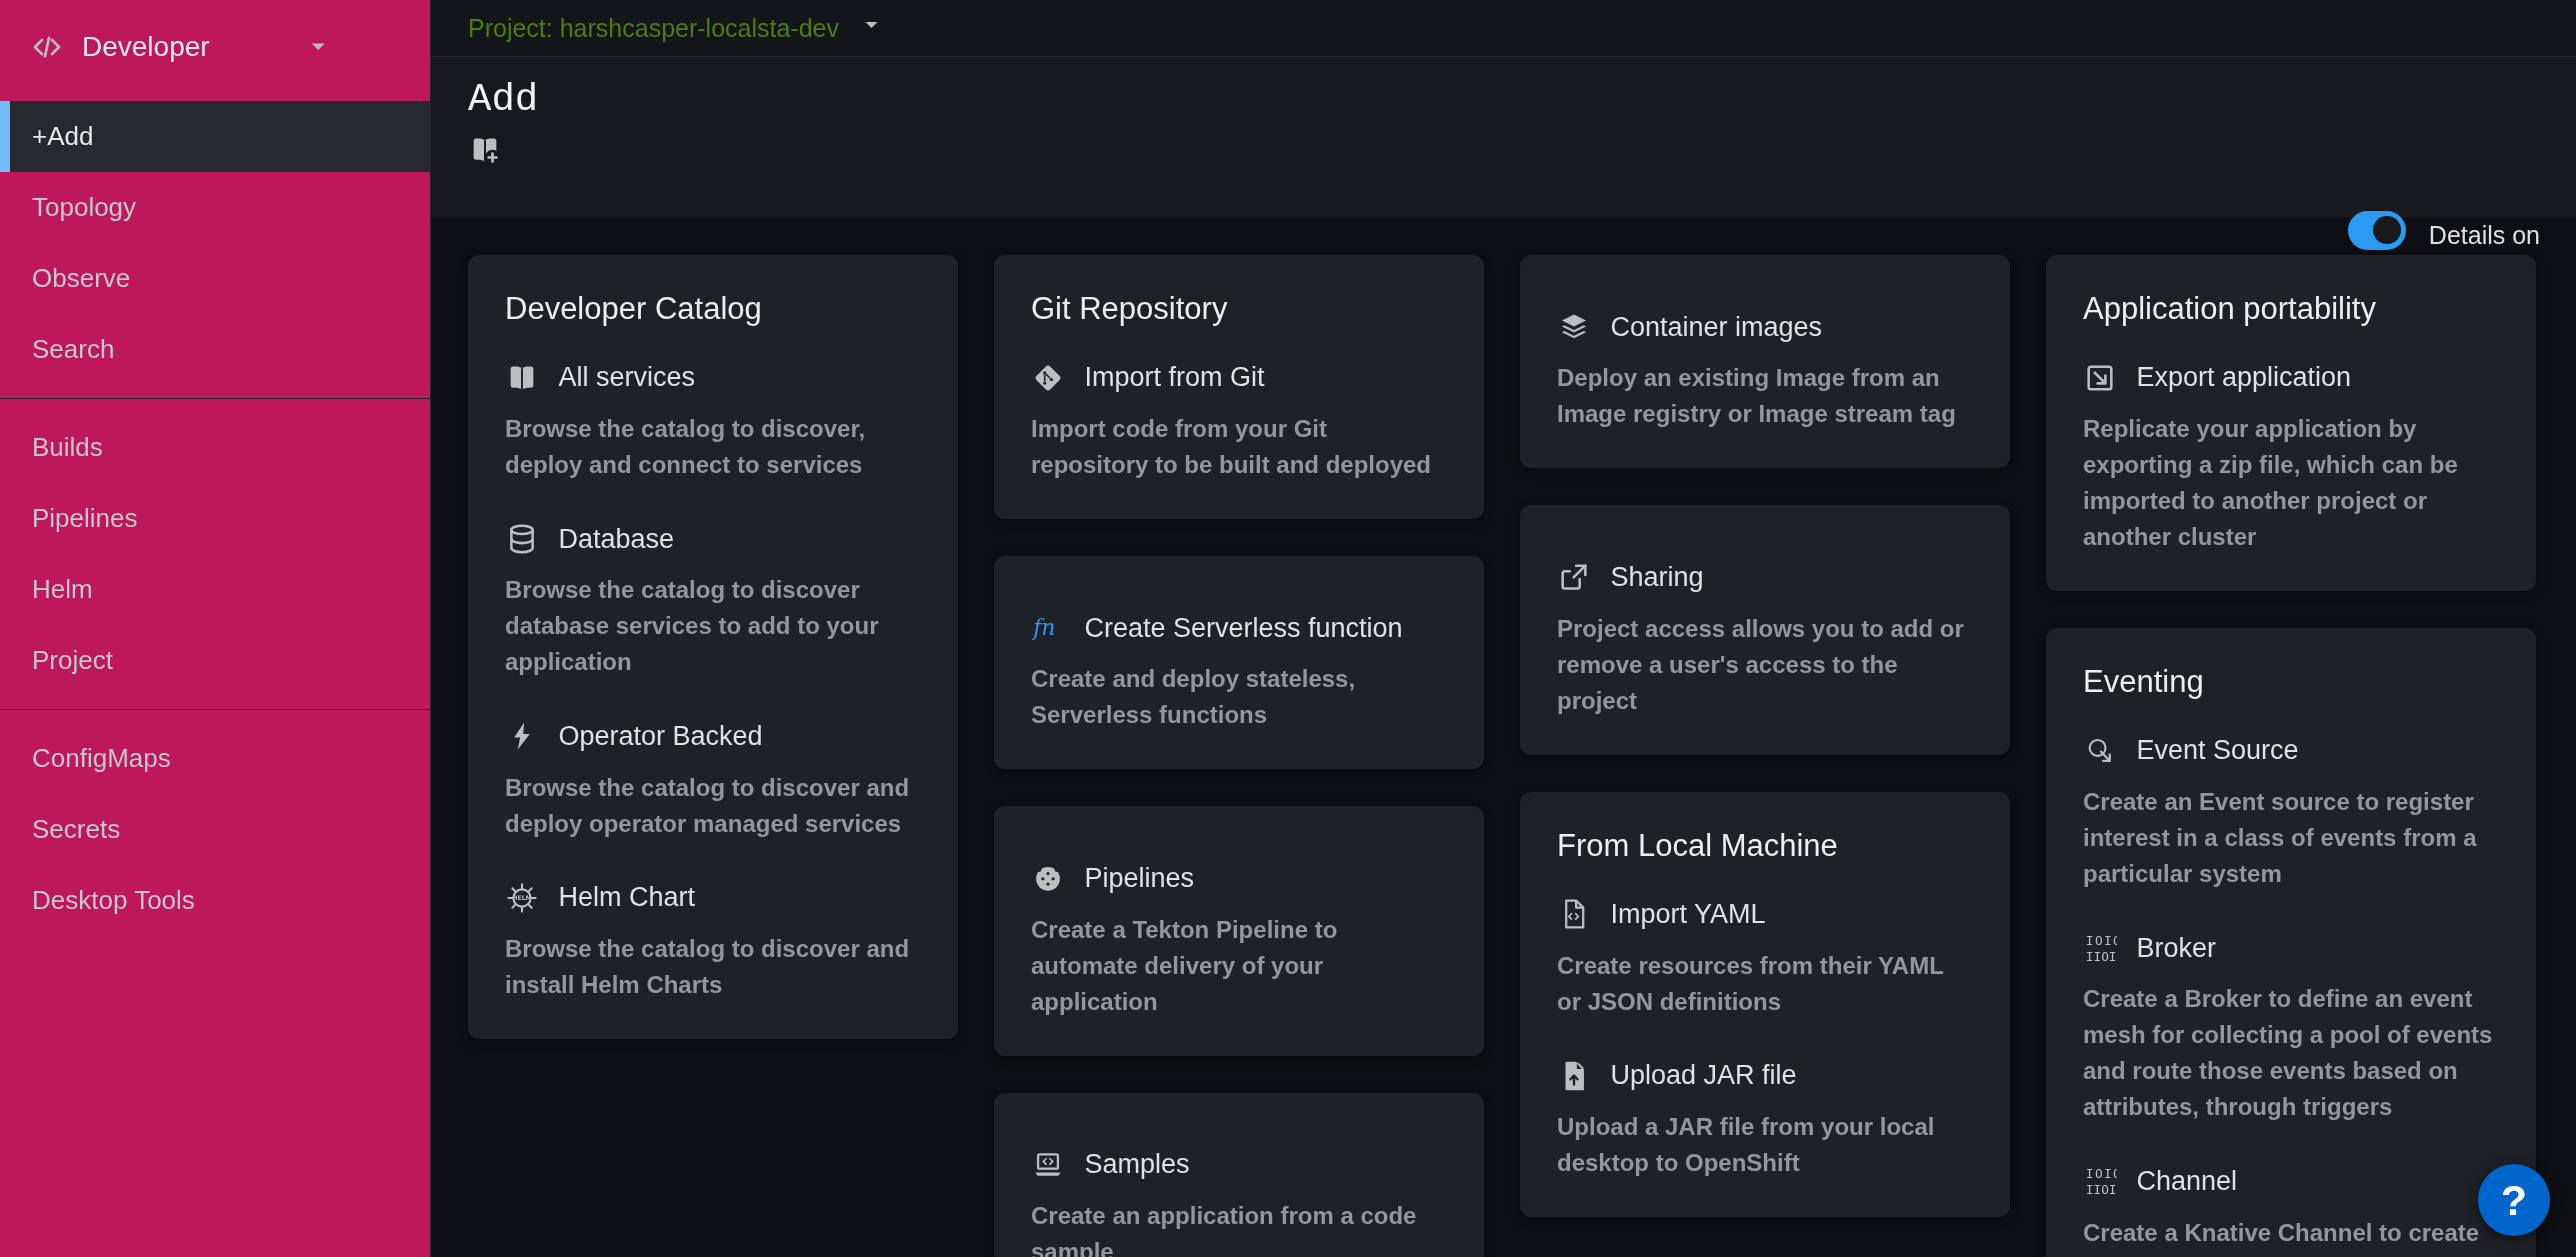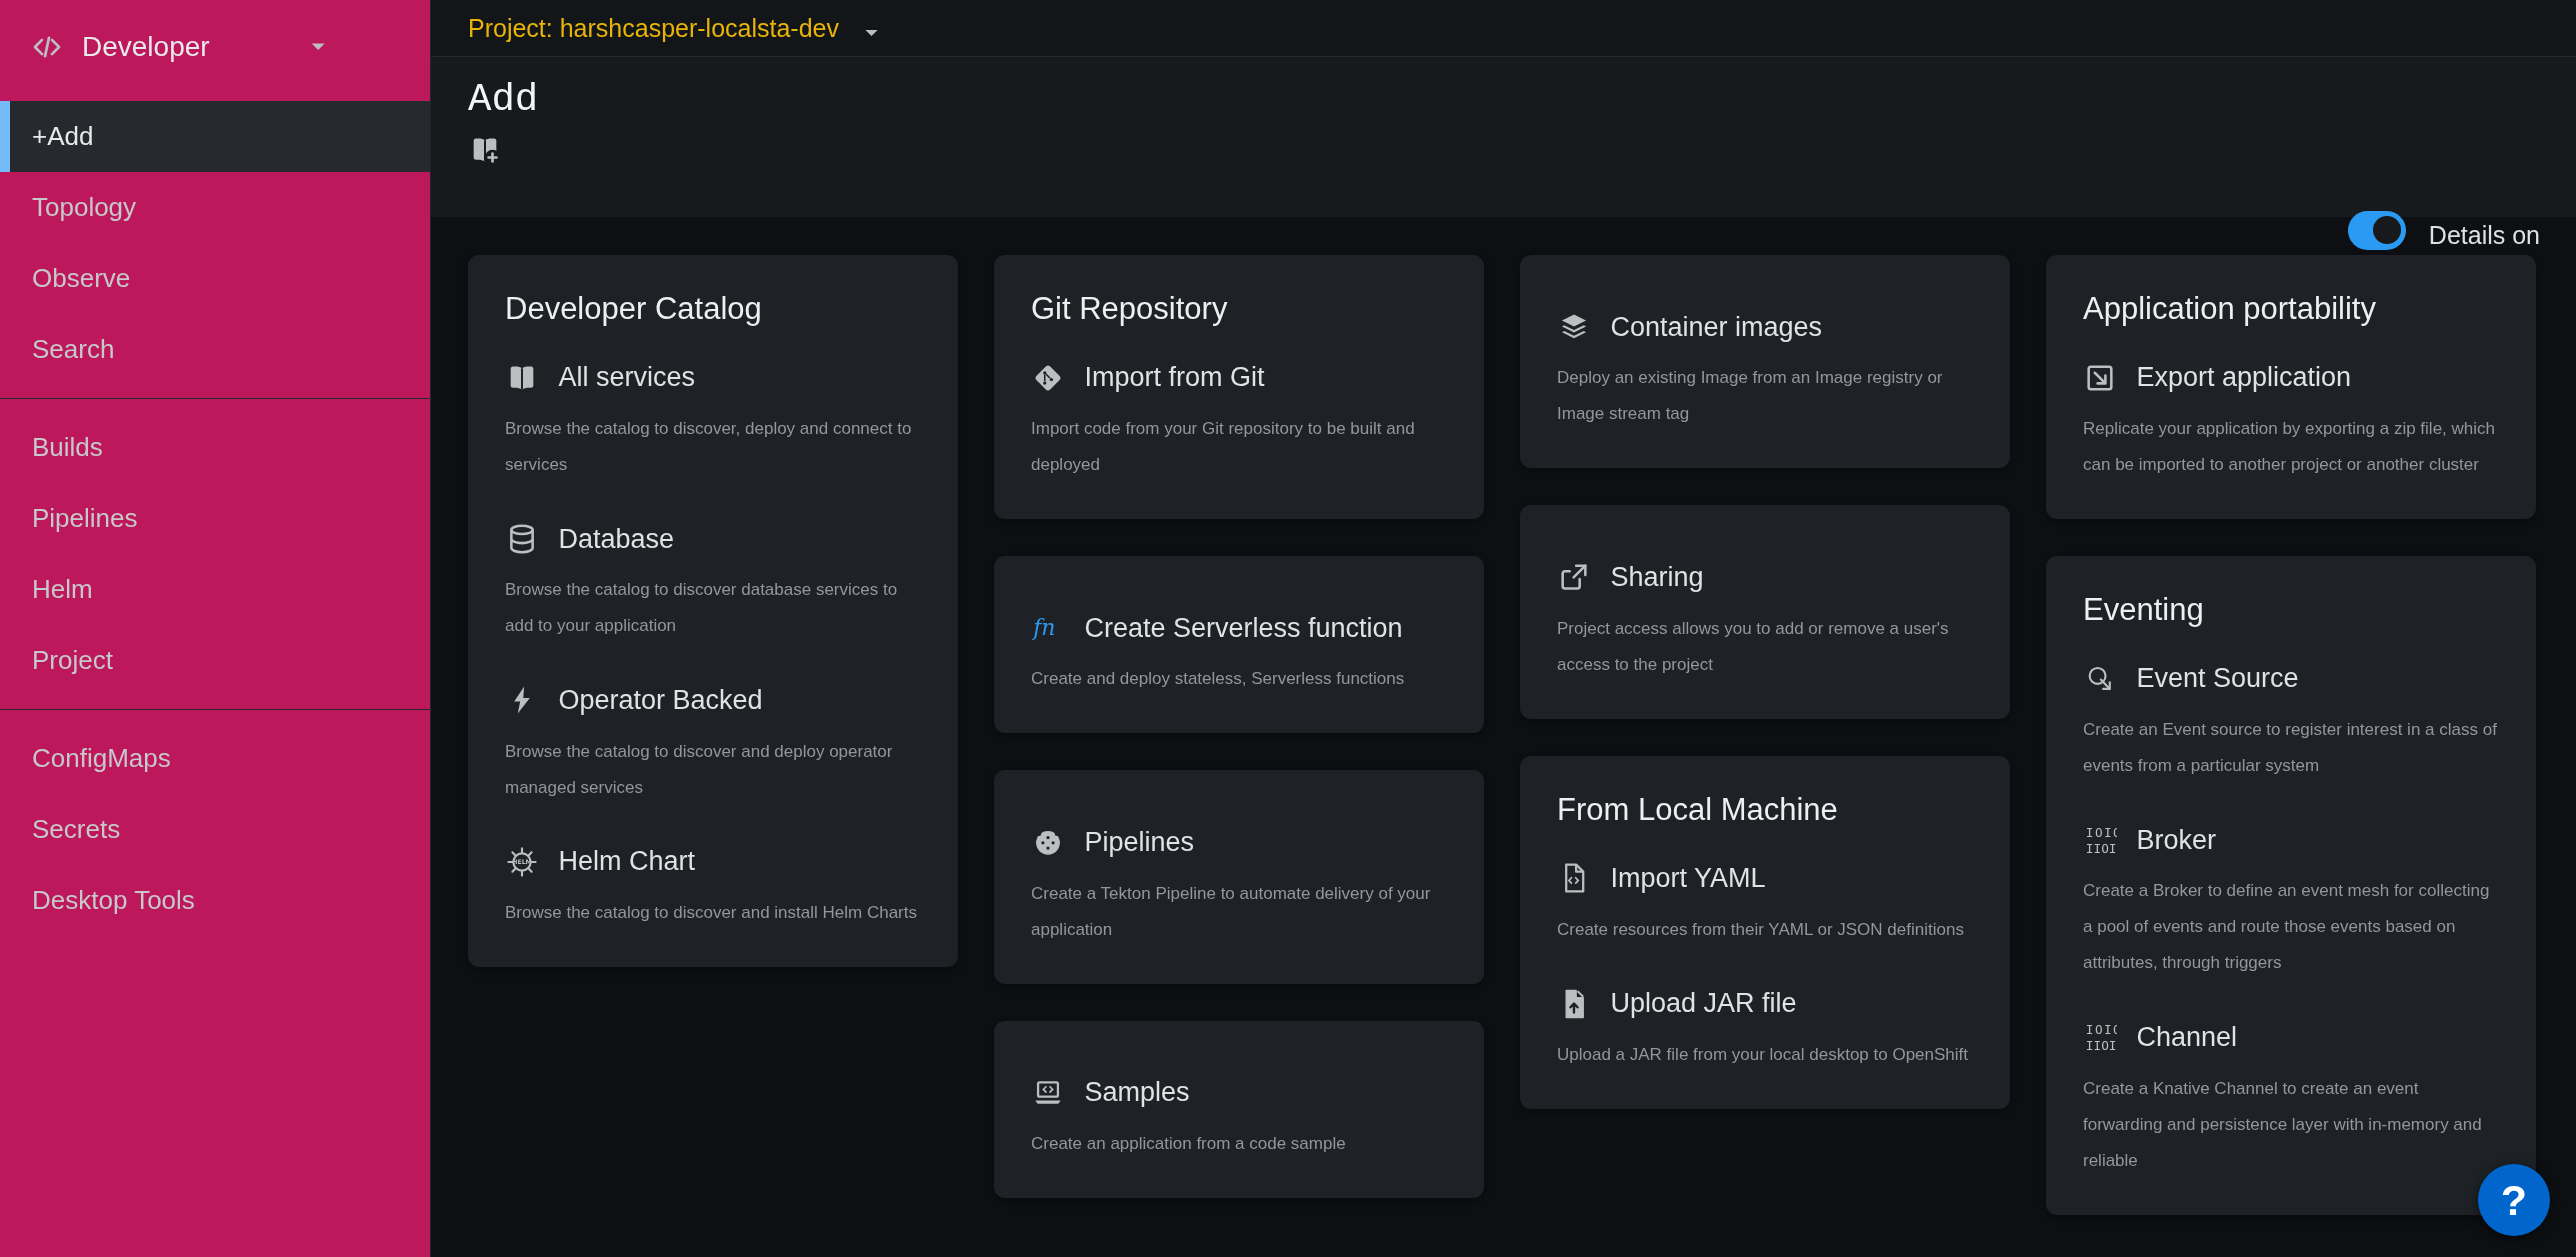--- a/index.html
+++ b/index.html
@@ -15,21 +15,21 @@
   .nav{padding-top:7.5px;}
   .nav-item{position:relative;display:flex;align-items:center;height:71px;padding-left:32px;
     font-size:26px;color:#c6c8ca;cursor:pointer;}
   .nav-item.active{background:#26292e;color:#e8e9ea;}
   .nav-item.active::before{content:"";position:absolute;left:0;top:0;bottom:0;width:10.4px;background:#73bcf7;}
   .nav-divider{height:0.7px;background:#24272b;margin:13.4px 0;}
 
   
   .topbar{position:absolute;left:431px;top:0;right:0;height:57px;background:#131619;
     border-bottom:0.7px solid #24272b;display:flex;align-items:center;padding-left:37px;}
-  .project-btn{display:flex;align-items:flex-end;gap:22.4px;font-size:25px;color:#eab308;cursor:pointer;}
+  .project-btn{display:flex;align-items:flex-start;gap:22.4px;font-size:25px;color:#4d7c0f;cursor:pointer;}
   .project-caret{color:#c8cacd;}
 
   
   .page-header{position:absolute;left:431px;top:57px;right:0;height:160px;background:#17191d;
     padding:22.4px 36px 0 37px;}
   .page-title{font-size:39px;font-weight:400;color:#f3f4f5;margin:0;line-height:1.1;font-family:Liberation Mono, monospace;}
   .quickstart{margin-top:10.4px;width:40px;height:40px;color:#a9abad;cursor:pointer;}
   .details-toggle{position:absolute;right:36px;top:154px;display:flex;align-items:flex-end;gap:22.4px;}
   .switch{width:58px;height:39px;border-radius:19.4px;background:#2b9af3;position:relative;cursor:pointer;}
   .switch .knob{position:absolute;right:5.2px;top:5.2px;width:28px;height:28px;border-radius:50%;background:#17191d;}
@@ -41,21 +41,21 @@
   .col{width:490px;flex:none;display:flex;flex-direction:column;gap:37px;}
   .card{background:#1e2125;box-shadow:0 3px 9px rgba(0,0,0,.35);padding:36px 37px;flex:none;border-radius:11px;}
   .card-title{font-size:31px;font-weight:400;color:#eeeff0;margin:0;line-height:1.15;}
   .item{margin-top:39px;}
   .card > .item:first-child{margin-top:19px;}
   .card-title + .item{margin-top:34px;}
   .item-row{display:flex;align-items:center;gap:19.4px;cursor:pointer;}
   .item-icon{width:34px;height:34px;flex:none;color:#bcbec0;display:flex;align-items:center;justify-content:center;}
   .item-icon svg{width:100%;height:100%;}
   .item-title{font-size:27px;font-weight:500;color:#e0e2e3;}
-  .item-desc{margin:16.4px 0 0;font-size:17px;line-height:36px;color:#94969a;font-weight:400;}
+  .item-desc{margin:16.4px 0 0;font-size:24px;line-height:36px;color:#94969a;font-weight:700;}
 
   
   .help-fab{position:absolute;left:2478px;top:1164px;width:72px;height:72px;border-radius:50%;
     background:#0066cc;display:flex;align-items:center;justify-content:center;color:#ffffff;
     font-size:43px;font-weight:bold;cursor:pointer;box-shadow:0 3px 10.4px rgba(0,0,0,.5);}
 
   .icon-svg{display:block;}
 </style>
 </head>
 <body>

